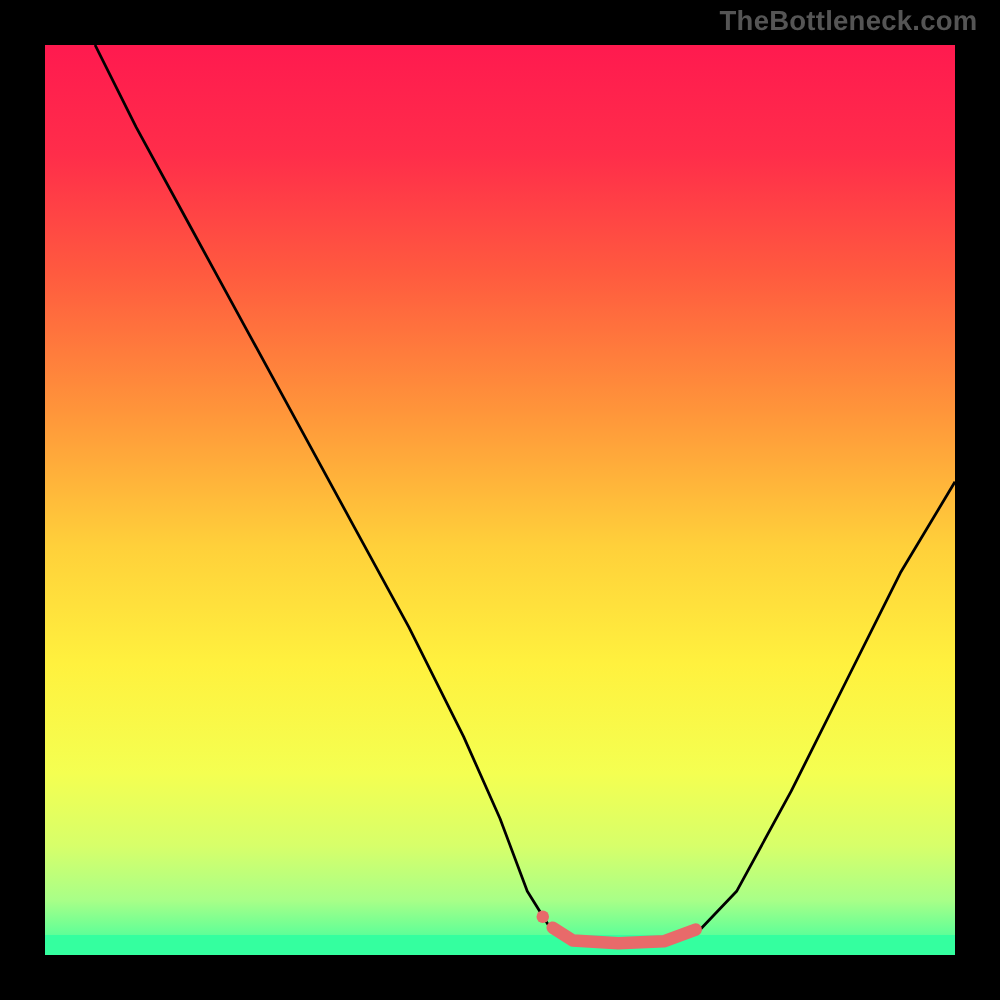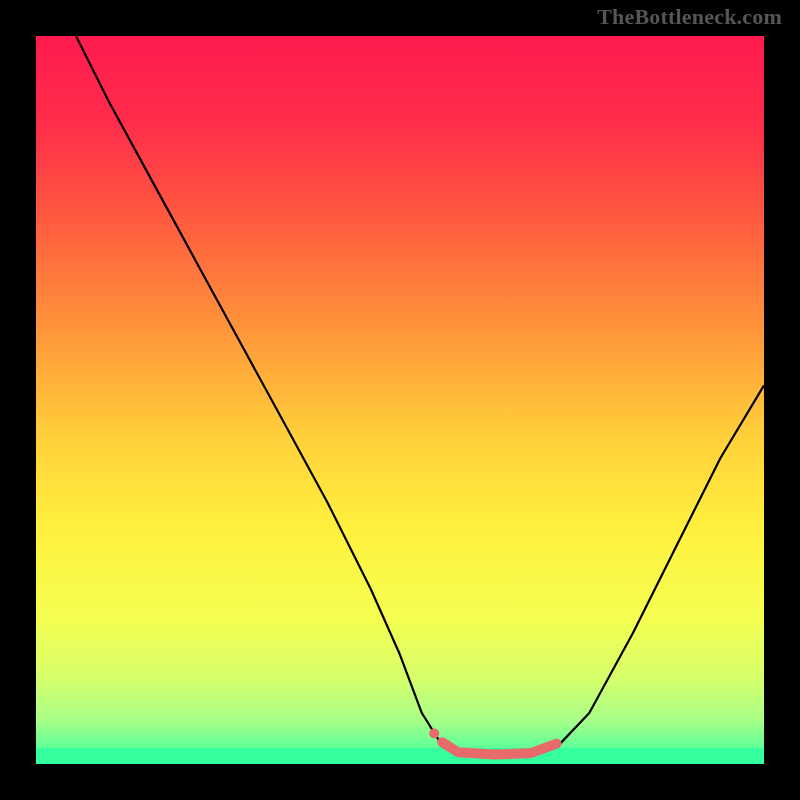--- a/index.html
+++ b/index.html
@@ -19,21 +19,20 @@
   }
   .watermark {
     position: absolute;
     top: 4px;
     right: 18px;
     color: #555555;
     font-size: 22px;
     font-weight: bold;
     letter-spacing: 0.2px;
     z-index: 10;
-    font-family: Liberation Serif, serif;
   }
   .plot-area {
     position: absolute;
     left: 36px;
     top: 36px;
     width: 728px;   
     height: 728px;
     overflow: hidden;
   }
   .plot-area svg {

